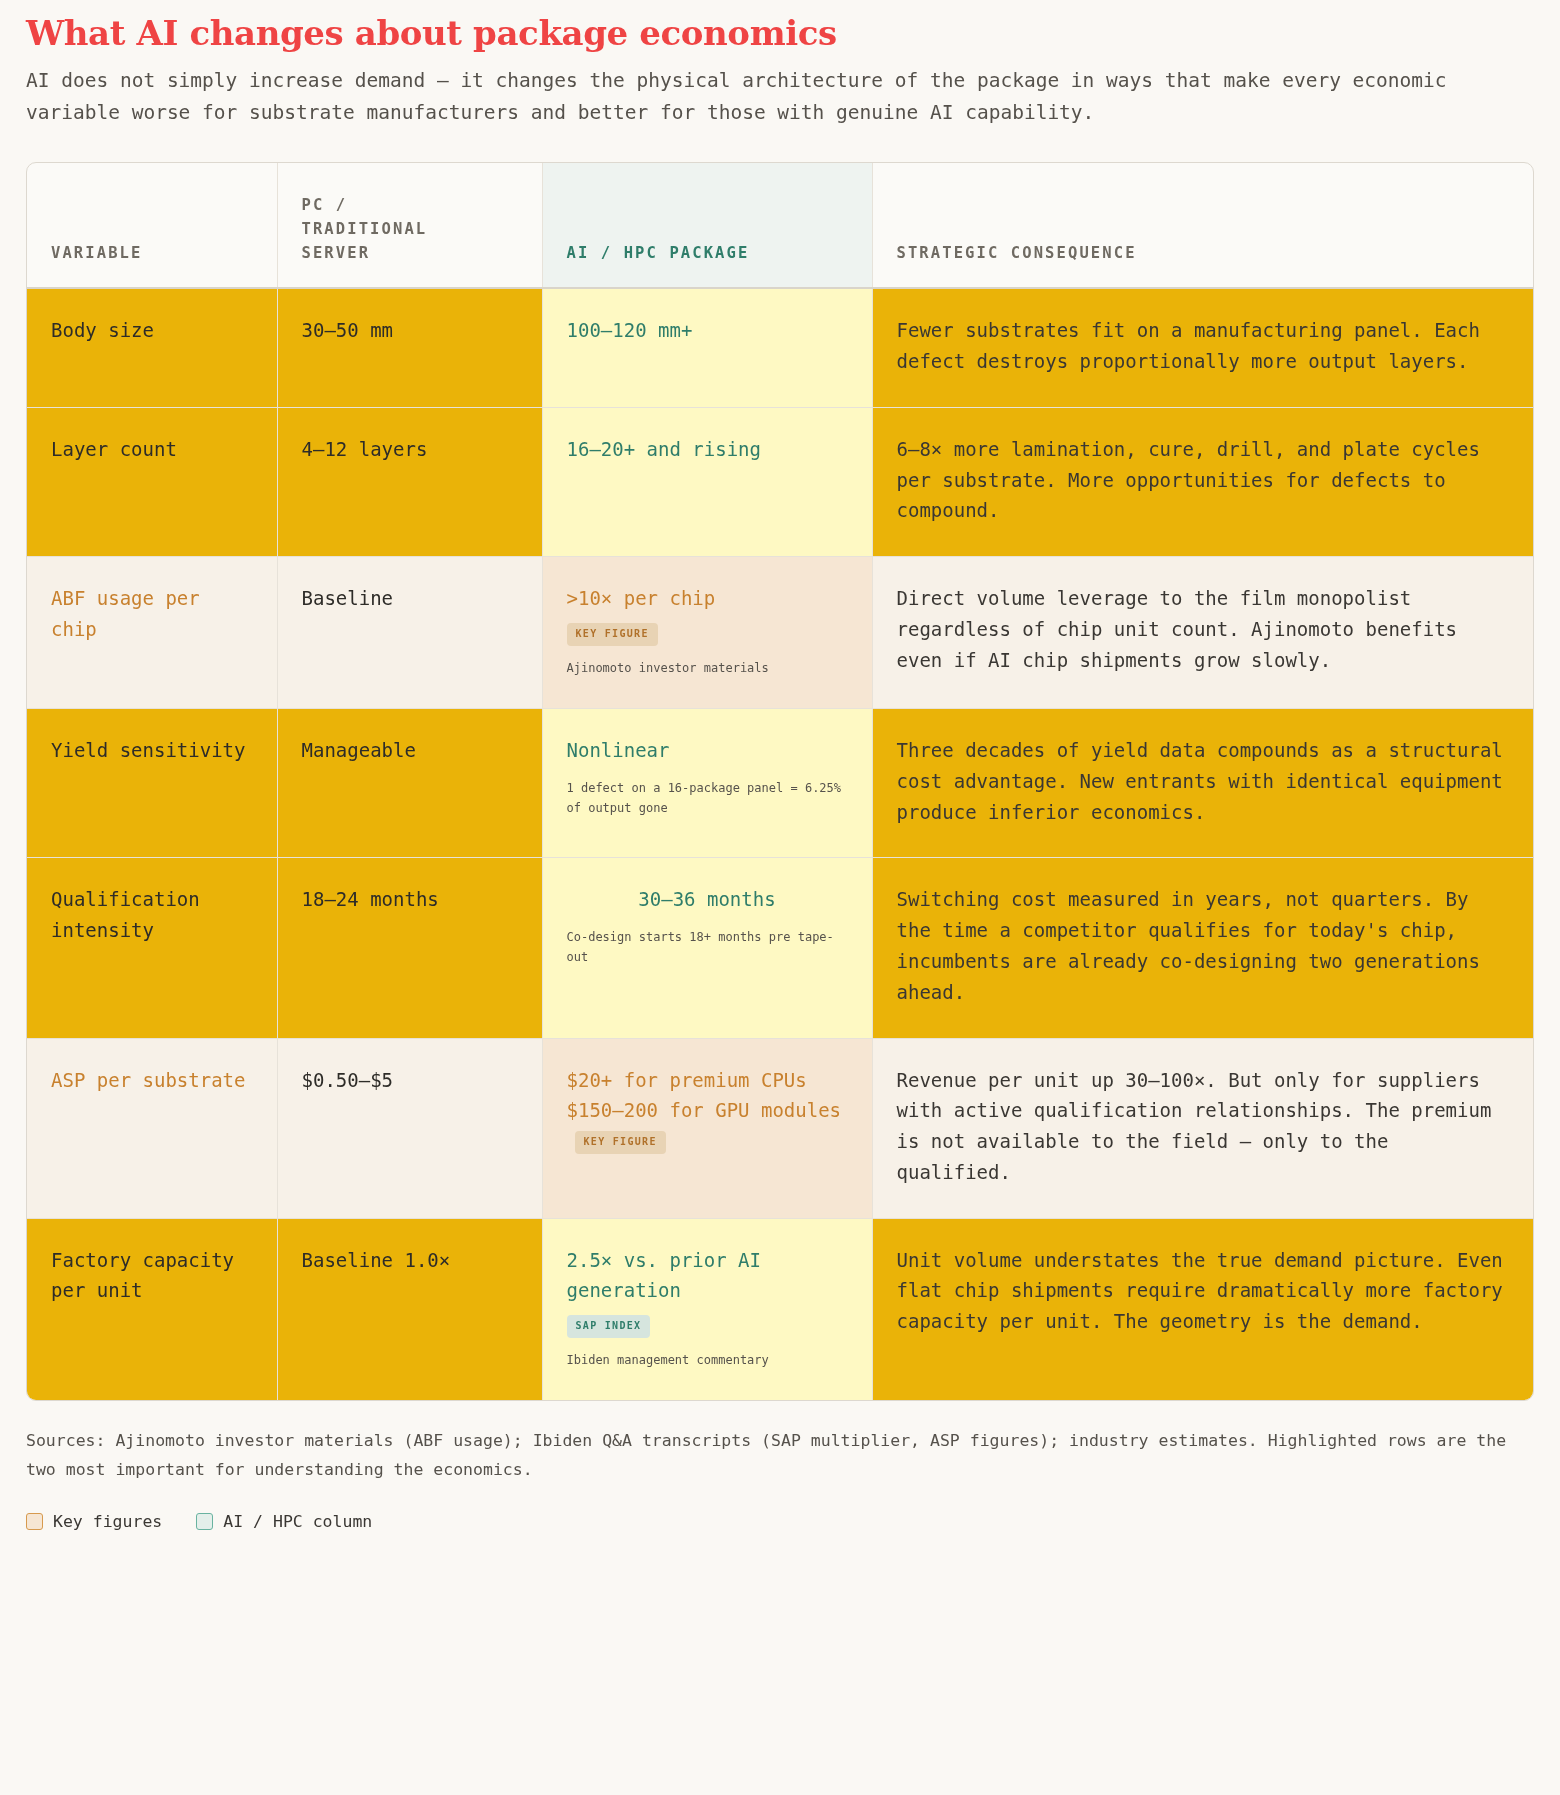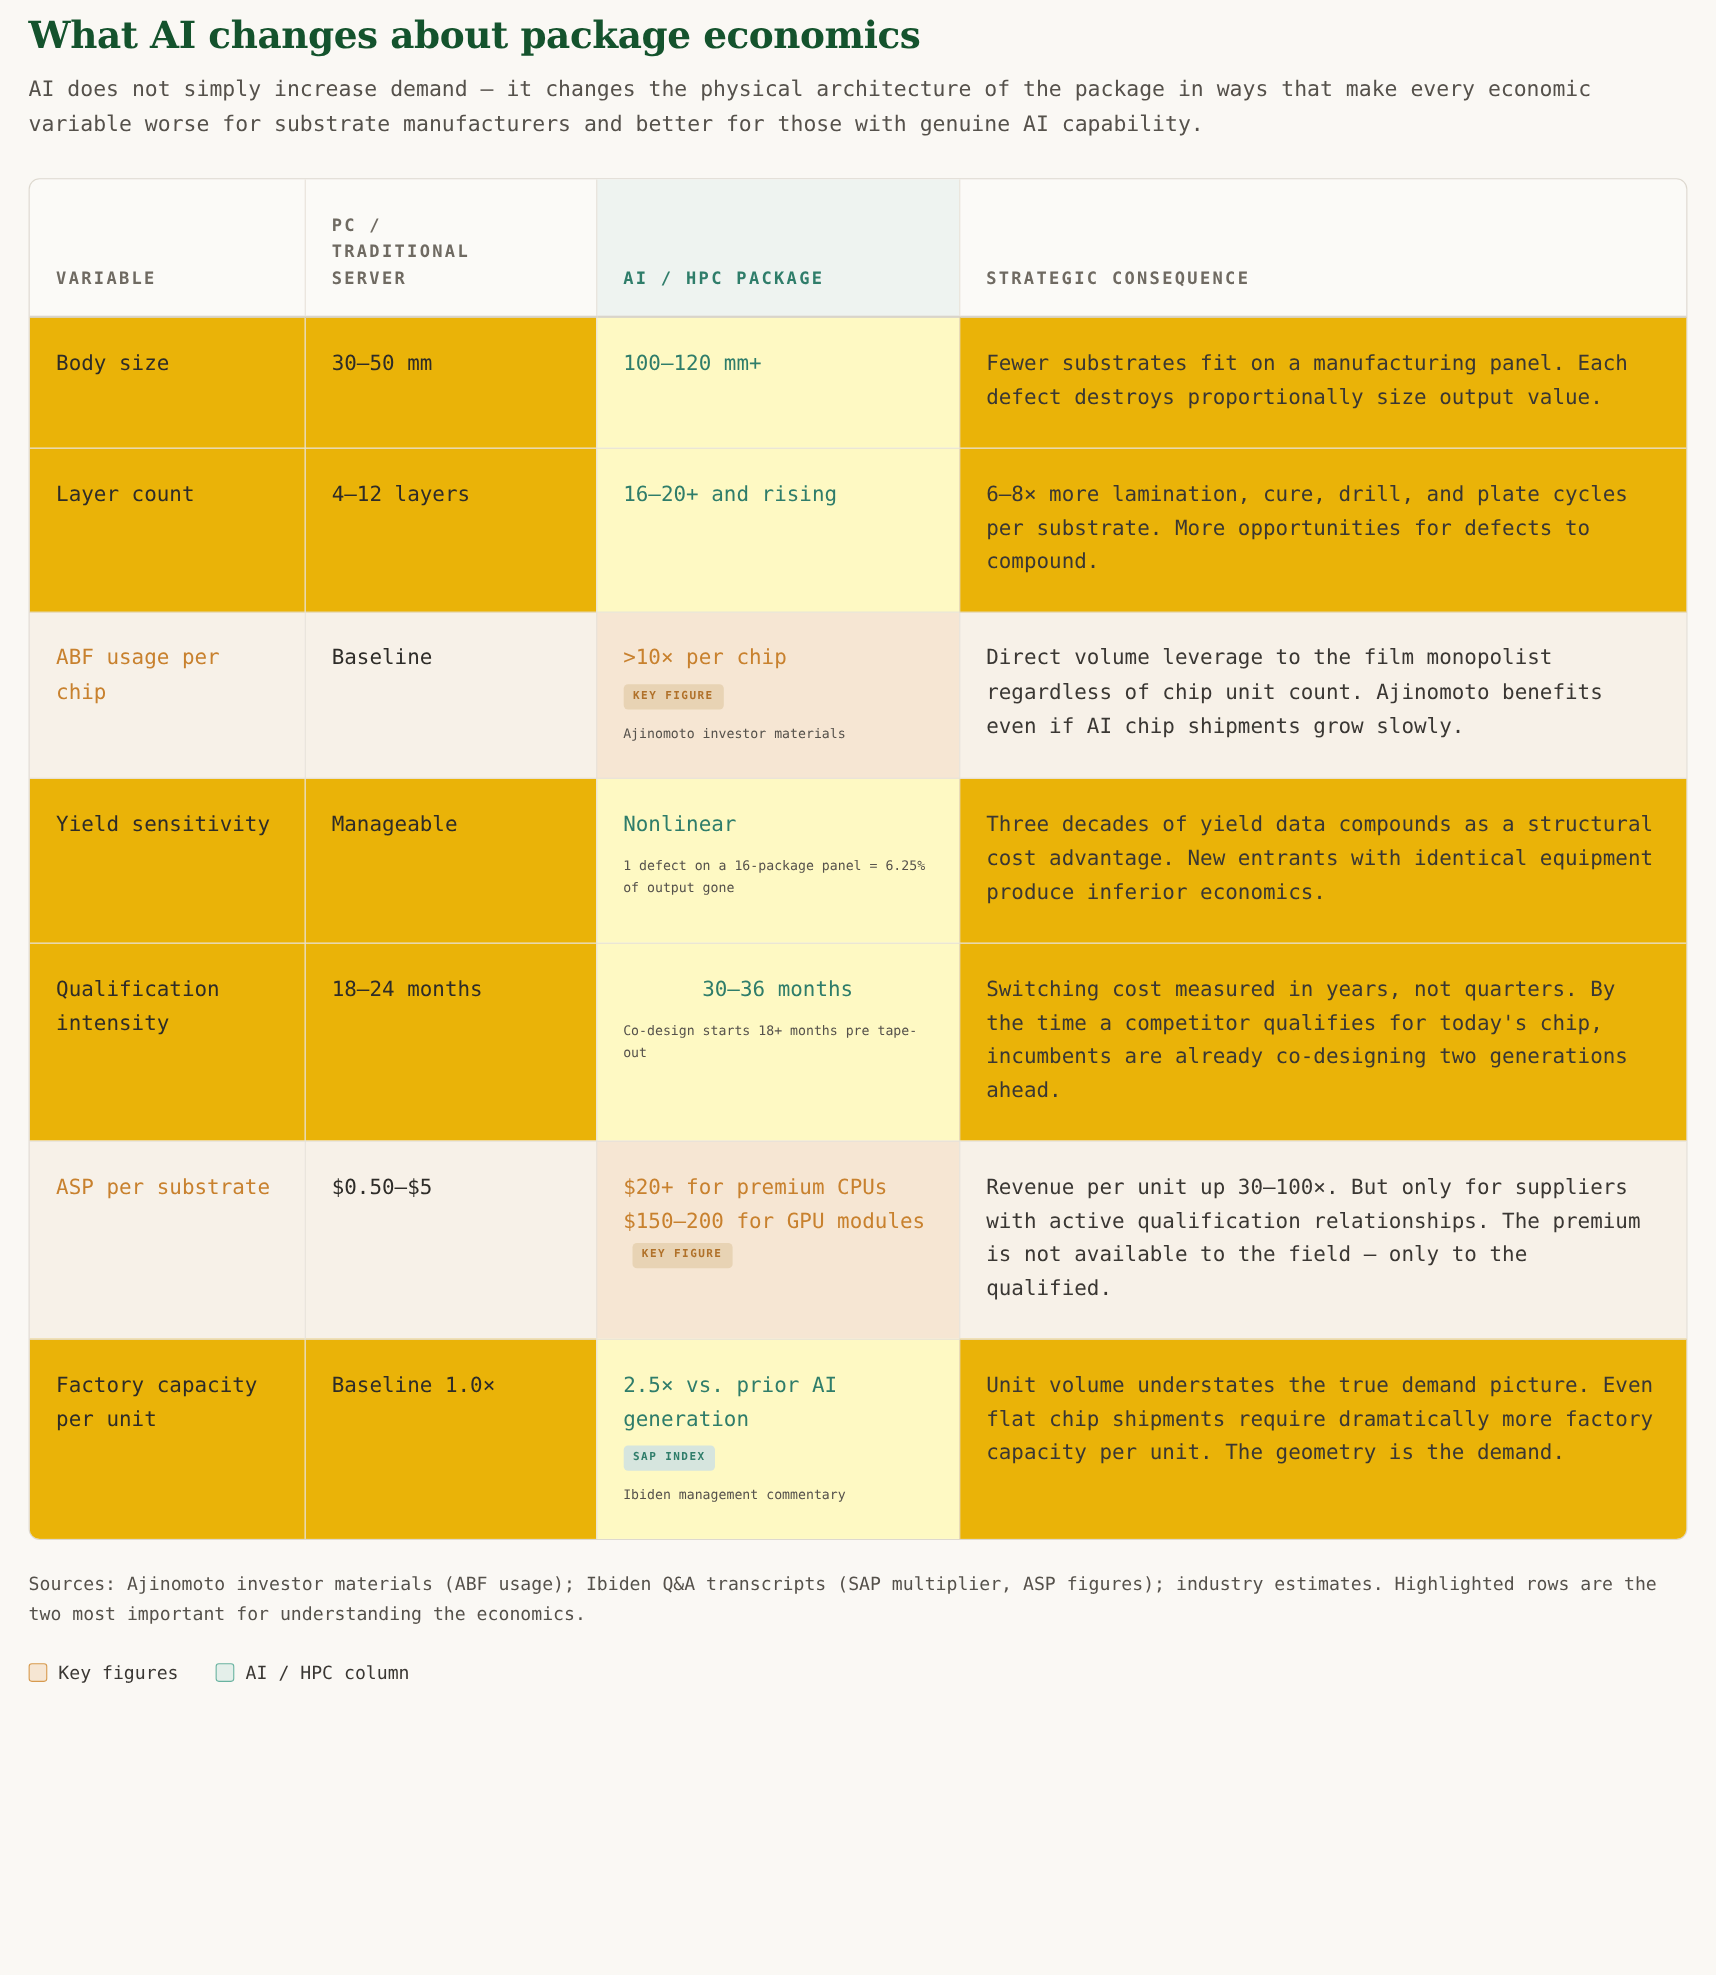--- a/index.html
+++ b/index.html
@@ -19,21 +19,21 @@
     box-sizing: border-box;
     width: 1560px;
   }
 
   
   .title {
     font-family: "DejaVu Serif", "Liberation Serif", serif;
     font-weight: 700;
     font-size: 34px;
     letter-spacing: -0.4px;
-    color: #14532d;
+    color: #ef4444;
     margin: 0 0 12px 0;
     line-height: 1.15;
   }
   .subtitle {
     font-size: 19.5px;
     line-height: 1.62;
     color: #55514b;
     margin: 0 0 34px 0;
     max-width: 1470px;
   }
@@ -185,21 +185,21 @@
           <th>STRATEGIC CONSEQUENCE</th>
         </tr>
       </thead>
       <tbody id="tbody">
           <tr>
             <td class="var">Body size</td>
             <td class="pc">30–50 mm</td>
             <td class="ai">
               <div class="ai-main" style="white-space: pre-line;">100–120 mm+</div>
             </td>
-            <td class="sc">Fewer substrates fit on a manufacturing panel. Each defect destroys proportionally size output value.</td>
+            <td class="sc">Fewer substrates fit on a manufacturing panel. Each defect destroys proportionally more output layers.</td>
           </tr>
           <tr>
             <td class="var">Layer count</td>
             <td class="pc">4–12 layers</td>
             <td class="ai">
               <div class="ai-main" style="white-space: pre-line;">16–20+ and rising</div>
             </td>
             <td class="sc">6–8× more lamination, cure, drill, and plate cycles per substrate. More opportunities for defects to compound.</td>
           </tr>
           <tr class="hl">

